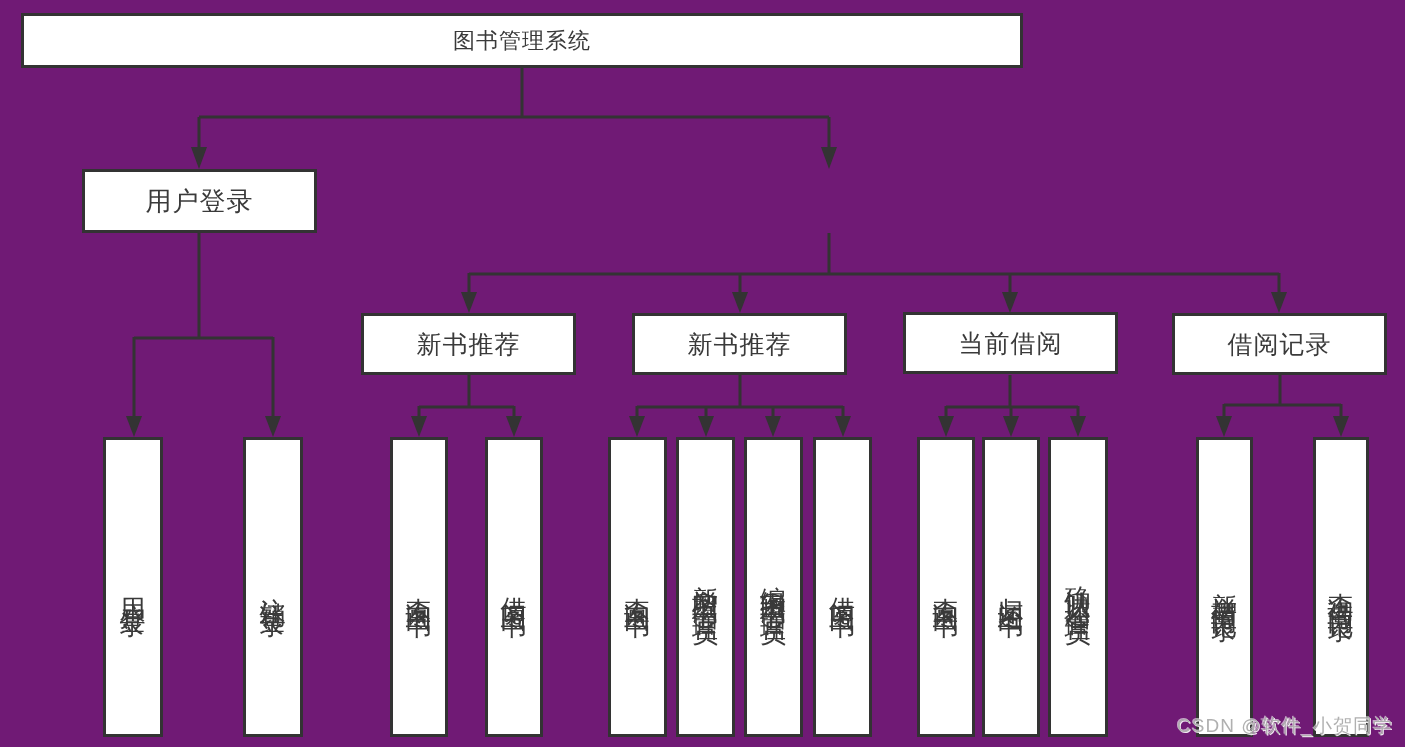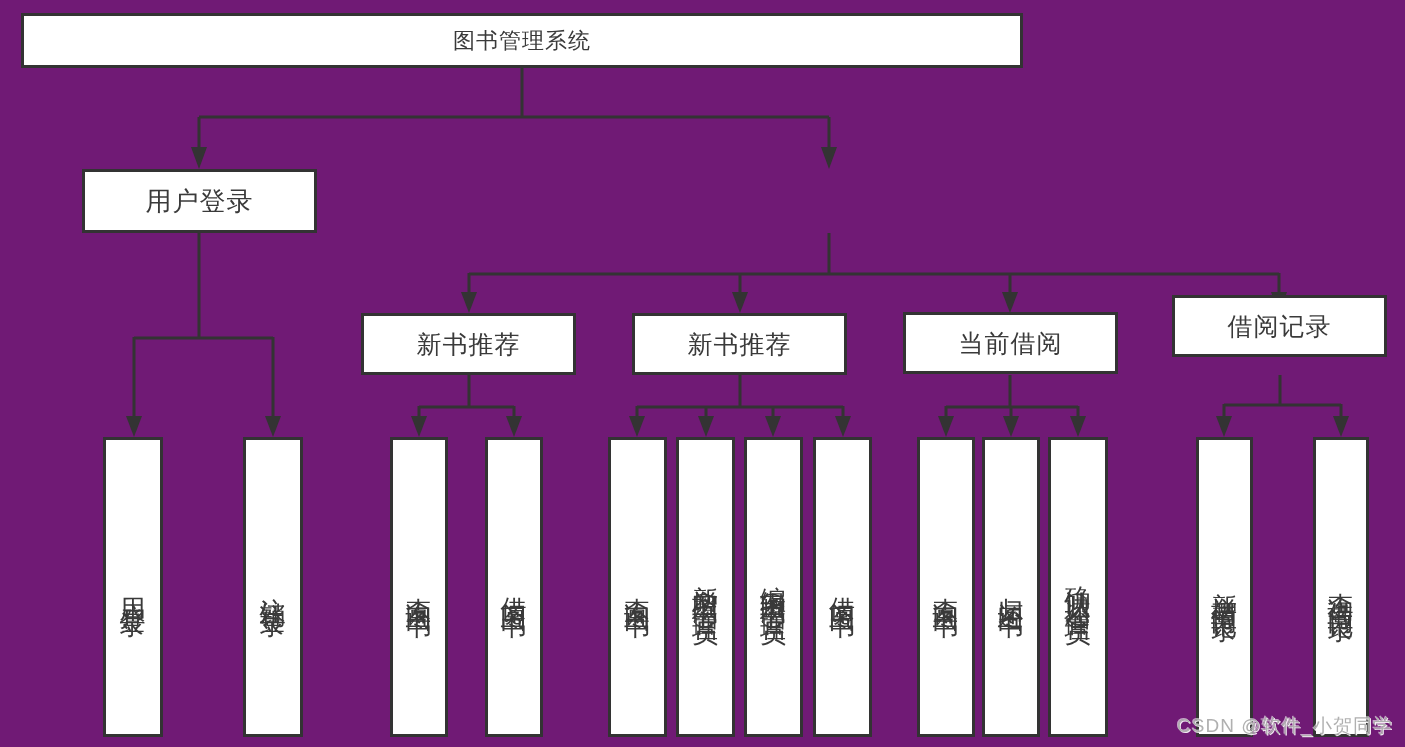--- a/index.html
+++ b/index.html
@@ -98,21 +98,21 @@
 
   <div class="node lv3" style="left:361px; top:313px; width:215px; height:62px;">
     <span class="hlabel">新书推荐</span>
   </div>
   <div class="node lv3" style="left:632px; top:313px; width:215px; height:62px;">
     <span class="hlabel">新书推荐</span>
   </div>
   <div class="node lv3" style="left:903px; top:312px; width:215px; height:62px;">
     <span class="hlabel">当前借阅</span>
   </div>
-  <div class="node lv3" style="left:1172px; top:295px; width:215px; height:62px;">
+  <div class="node lv3" style="left:1172px; top:313px; width:215px; height:62px;">
     <span class="hlabel">借阅记录</span>
   </div>
 
   <div class="node leaf" style="left:103px; top:437px; width:60px; height:300px;">
     <span class="vtext">用户登录</span>
   </div>
   <div class="node leaf" style="left:243px; top:437px; width:60px; height:300px;">
     <span class="vtext">注销登录</span>
   </div>
 

